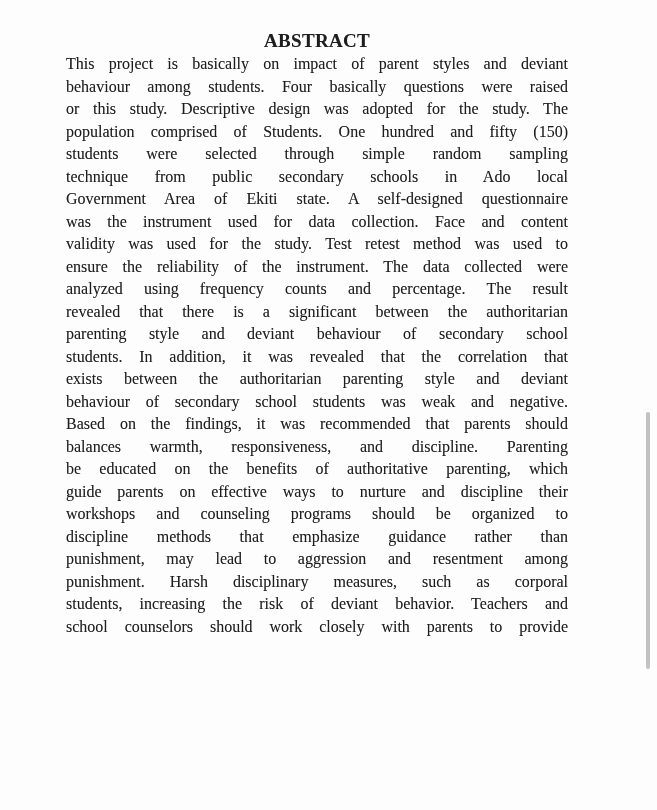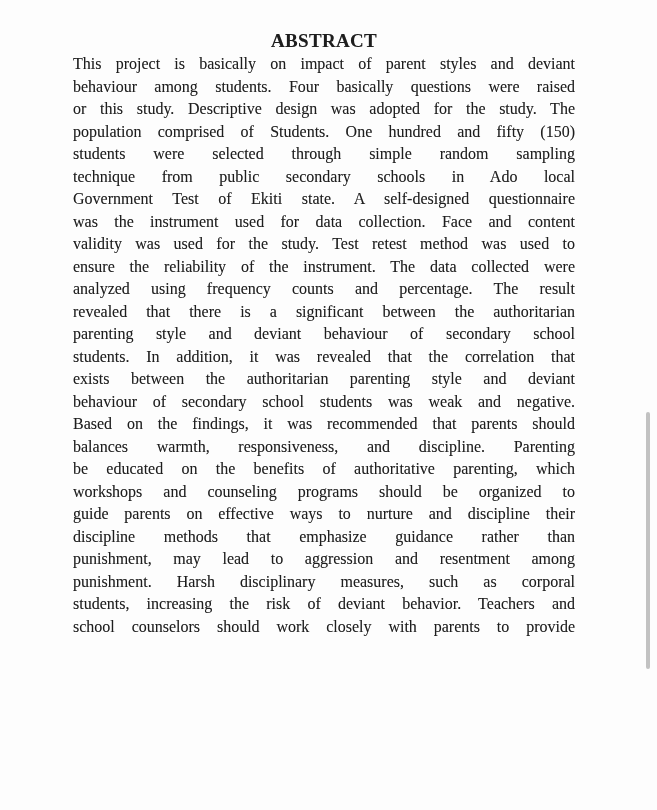--- a/index.html
+++ b/index.html
@@ -9,21 +9,21 @@
   body {
     width: 657px;
     height: 810px;
     position: relative;
     background: #fdfdfd;
     overflow: hidden;
     font-family: "Liberation Serif", "DejaVu Serif", serif;
   }
   .page {
     position: absolute;
-    left: 73px;
+    left: 66px;
     top: 30px;
     width: 502px;
     color: #1e1e1e;
     text-shadow: 0 0 0.5px rgba(30,30,30,0.35);
   }
   .title {
     margin: 0 0 1px 0;
     height: 22px;
     line-height: 22px;
     font-size: 19px;
@@ -61,35 +61,35 @@
 
 <div class="page">
   <h1 class="title">ABSTRACT</h1>
   <div class="body-lines">
       <div class="line">This project is basically on impact of parent styles and deviant</div>
       <div class="line">behaviour among students. Four basically questions were raised</div>
       <div class="line">or this study. Descriptive design was adopted for the study. The</div>
       <div class="line">population comprised of Students. One hundred and fifty (150)</div>
       <div class="line">students were selected through simple random sampling</div>
       <div class="line">technique from public secondary schools in Ado local</div>
-      <div class="line">Government Test of Ekiti state. A self-designed questionnaire</div>
+      <div class="line">Government Area of Ekiti state. A self-designed questionnaire</div>
       <div class="line">was the instrument used for data collection. Face and content</div>
       <div class="line">validity was used for the study. Test retest method was used to</div>
       <div class="line">ensure the reliability of the instrument. The data collected were</div>
       <div class="line">analyzed using frequency counts and percentage. The result</div>
       <div class="line">revealed that there is a significant between the authoritarian</div>
       <div class="line">parenting style and deviant behaviour of secondary school</div>
       <div class="line">students. In addition, it was revealed that the correlation that</div>
       <div class="line">exists between the authoritarian parenting style and deviant</div>
       <div class="line">behaviour of secondary school students was weak and negative.</div>
       <div class="line">Based on the findings, it was recommended that parents should</div>
       <div class="line">balances warmth, responsiveness, and discipline. Parenting</div>
       <div class="line">be educated on the benefits of authoritative parenting, which</div>
+      <div class="line">guide parents on effective ways to nurture and discipline their</div>
       <div class="line">workshops and counseling programs should be organized to</div>
-      <div class="line">guide parents on effective ways to nurture and discipline their</div>
       <div class="line">discipline methods that emphasize guidance rather than</div>
       <div class="line">punishment, may lead to aggression and resentment among</div>
       <div class="line">punishment. Harsh disciplinary measures, such as corporal</div>
       <div class="line">students, increasing the risk of deviant behavior. Teachers and</div>
       <div class="line">school counselors should work closely with parents to provide</div>
     </div>
 </div>
 
 <div class="scrollbar-thumb"></div>
 

